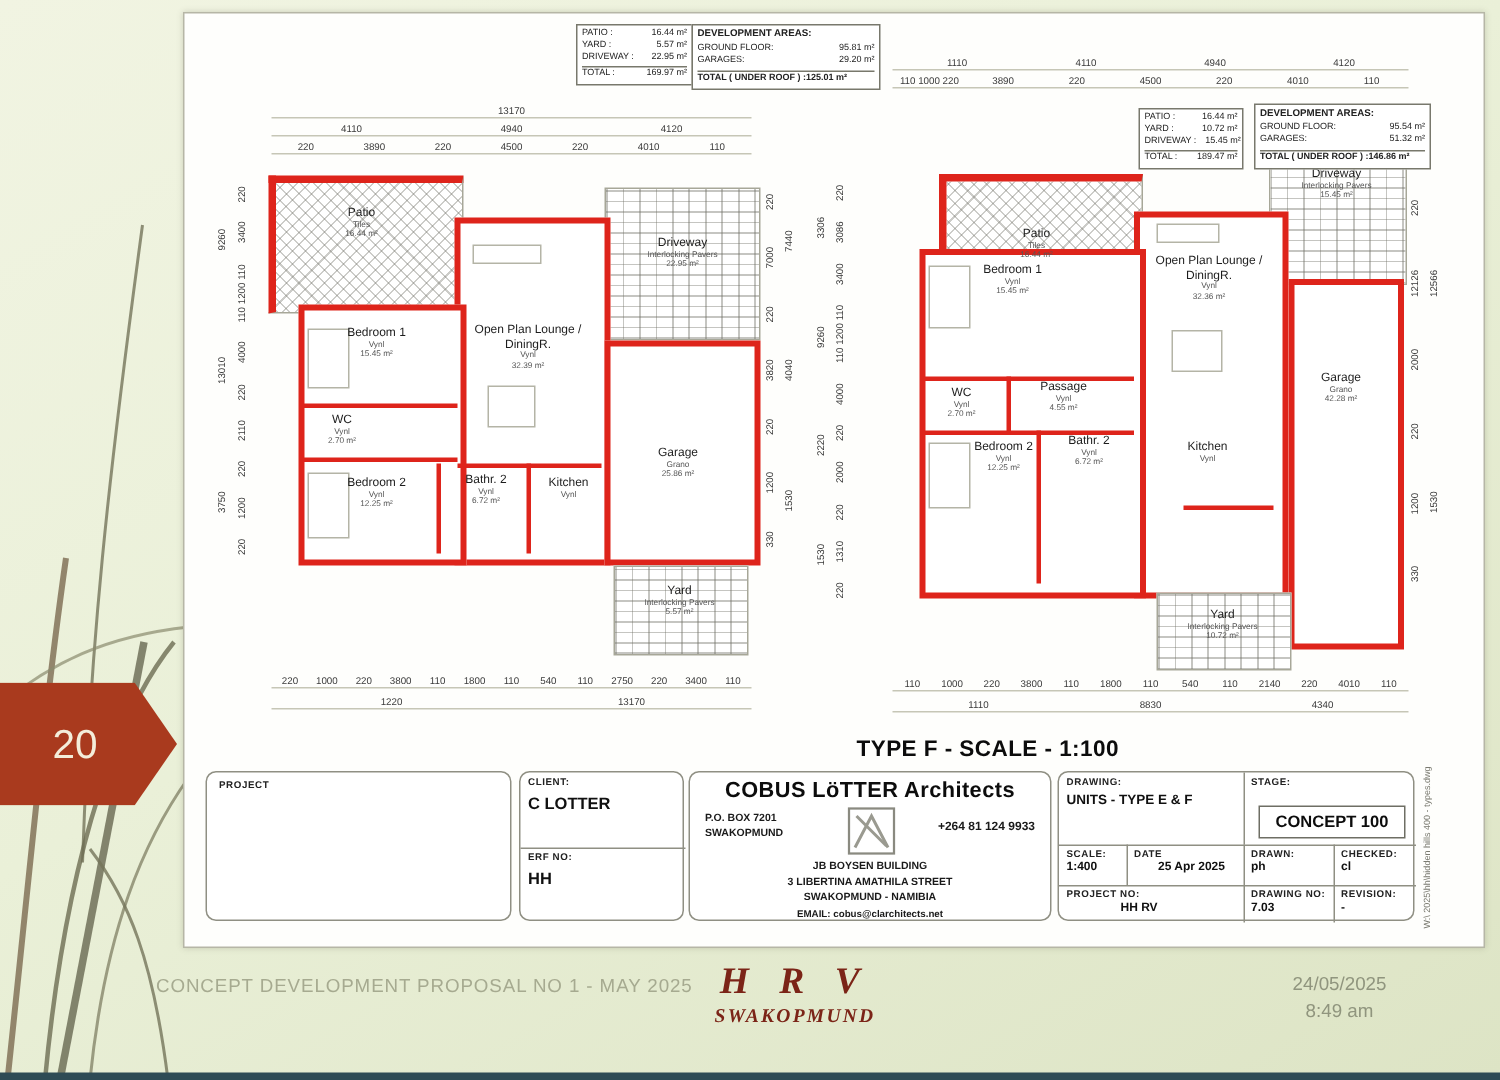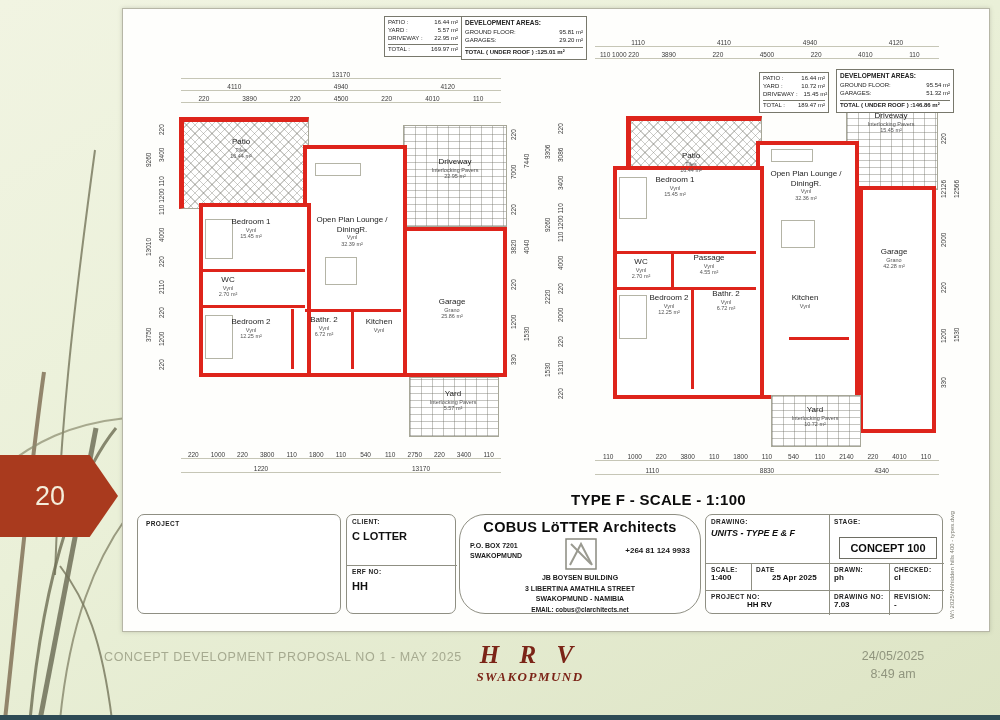--- a/index.html
+++ b/index.html
@@ -454,21 +454,21 @@
       <div class="tb-label">CLIENT:</div>
       <div class="tb-value" style="font-size:11px;margin-top:5px;">C LOTTER</div>
     </div>
     <div class="hline" style="left:0;top:50px;width:110px;"></div>
     <div class="cell" style="left:0;top:50px;width:110px;height:50px;">
       <div class="tb-label">ERF NO:</div>
       <div class="tb-value" style="font-size:11px;margin-top:5px;">HH</div>
     </div>
   </div>
 
-  <div class="tb-box" style="left:336px;top:505px;width:242px;height:100px;border-radius:26px;">
+  <div class="tb-box" style="left:336px;top:505px;width:242px;height:100px;">
     <div class="arch-name" style="margin-top:4px;">COBUS LöTTER Architects</div>
     <div class="arch-small" style="position:absolute;left:10px;top:26px;">
       <div>P.O. BOX 7201</div>
       <div>SWAKOPMUND</div>
     </div>
     <svg style="position:absolute;left:104px;top:22px;" width="34" height="34" viewBox="0 0 34 34">
       <rect x="2" y="2" width="30" height="30" fill="none" stroke="#8a8a80" stroke-width="1.5"></rect>
       <path d="M6,28 L17,7 L28,28" fill="none" stroke="#9a9a90" stroke-width="2"></path>
       <path d="M7,7 L27,27" fill="none" stroke="#9a9a90" stroke-width="2"></path>
     </svg>
@@ -484,21 +484,21 @@
   <div class="tb-box" style="left:582px;top:505px;width:238px;height:100px;">
     <div class="vline" style="left:123px;top:0;height:48px;"></div>
     <div class="hline" style="left:0;top:48px;width:238px;"></div>
     <div class="hline" style="left:0;top:75px;width:238px;"></div>
     <div class="vline" style="left:45px;top:48px;height:27px;"></div>
     <div class="vline" style="left:123px;top:48px;height:52px;"></div>
     <div class="vline" style="left:183px;top:48px;height:52px;"></div>
 
     <div class="cell" style="left:0;top:0;width:123px;height:48px;">
       <div class="tb-label">DRAWING:</div>
-      <div class="tb-value" style="margin-top:3px;font-style:italic;">UNITS - TYPE E &amp; F</div>
+      <div class="tb-value" style="margin-top:3px;">UNITS - TYPE E &amp; F</div>
     </div>
     <div class="cell" style="left:123px;top:0;width:115px;height:48px;">
       <div class="tb-label">STAGE:</div>
     </div>
     <div class="stage-inner" style="left:133px;top:22px;width:96px;height:20px;">CONCEPT 100</div>
 
     <div class="cell" style="left:0;top:48px;width:45px;height:27px;">
       <div class="tb-label">SCALE:</div>
       <div class="tb-value" style="font-size:8px;">1:400</div>
     </div>

